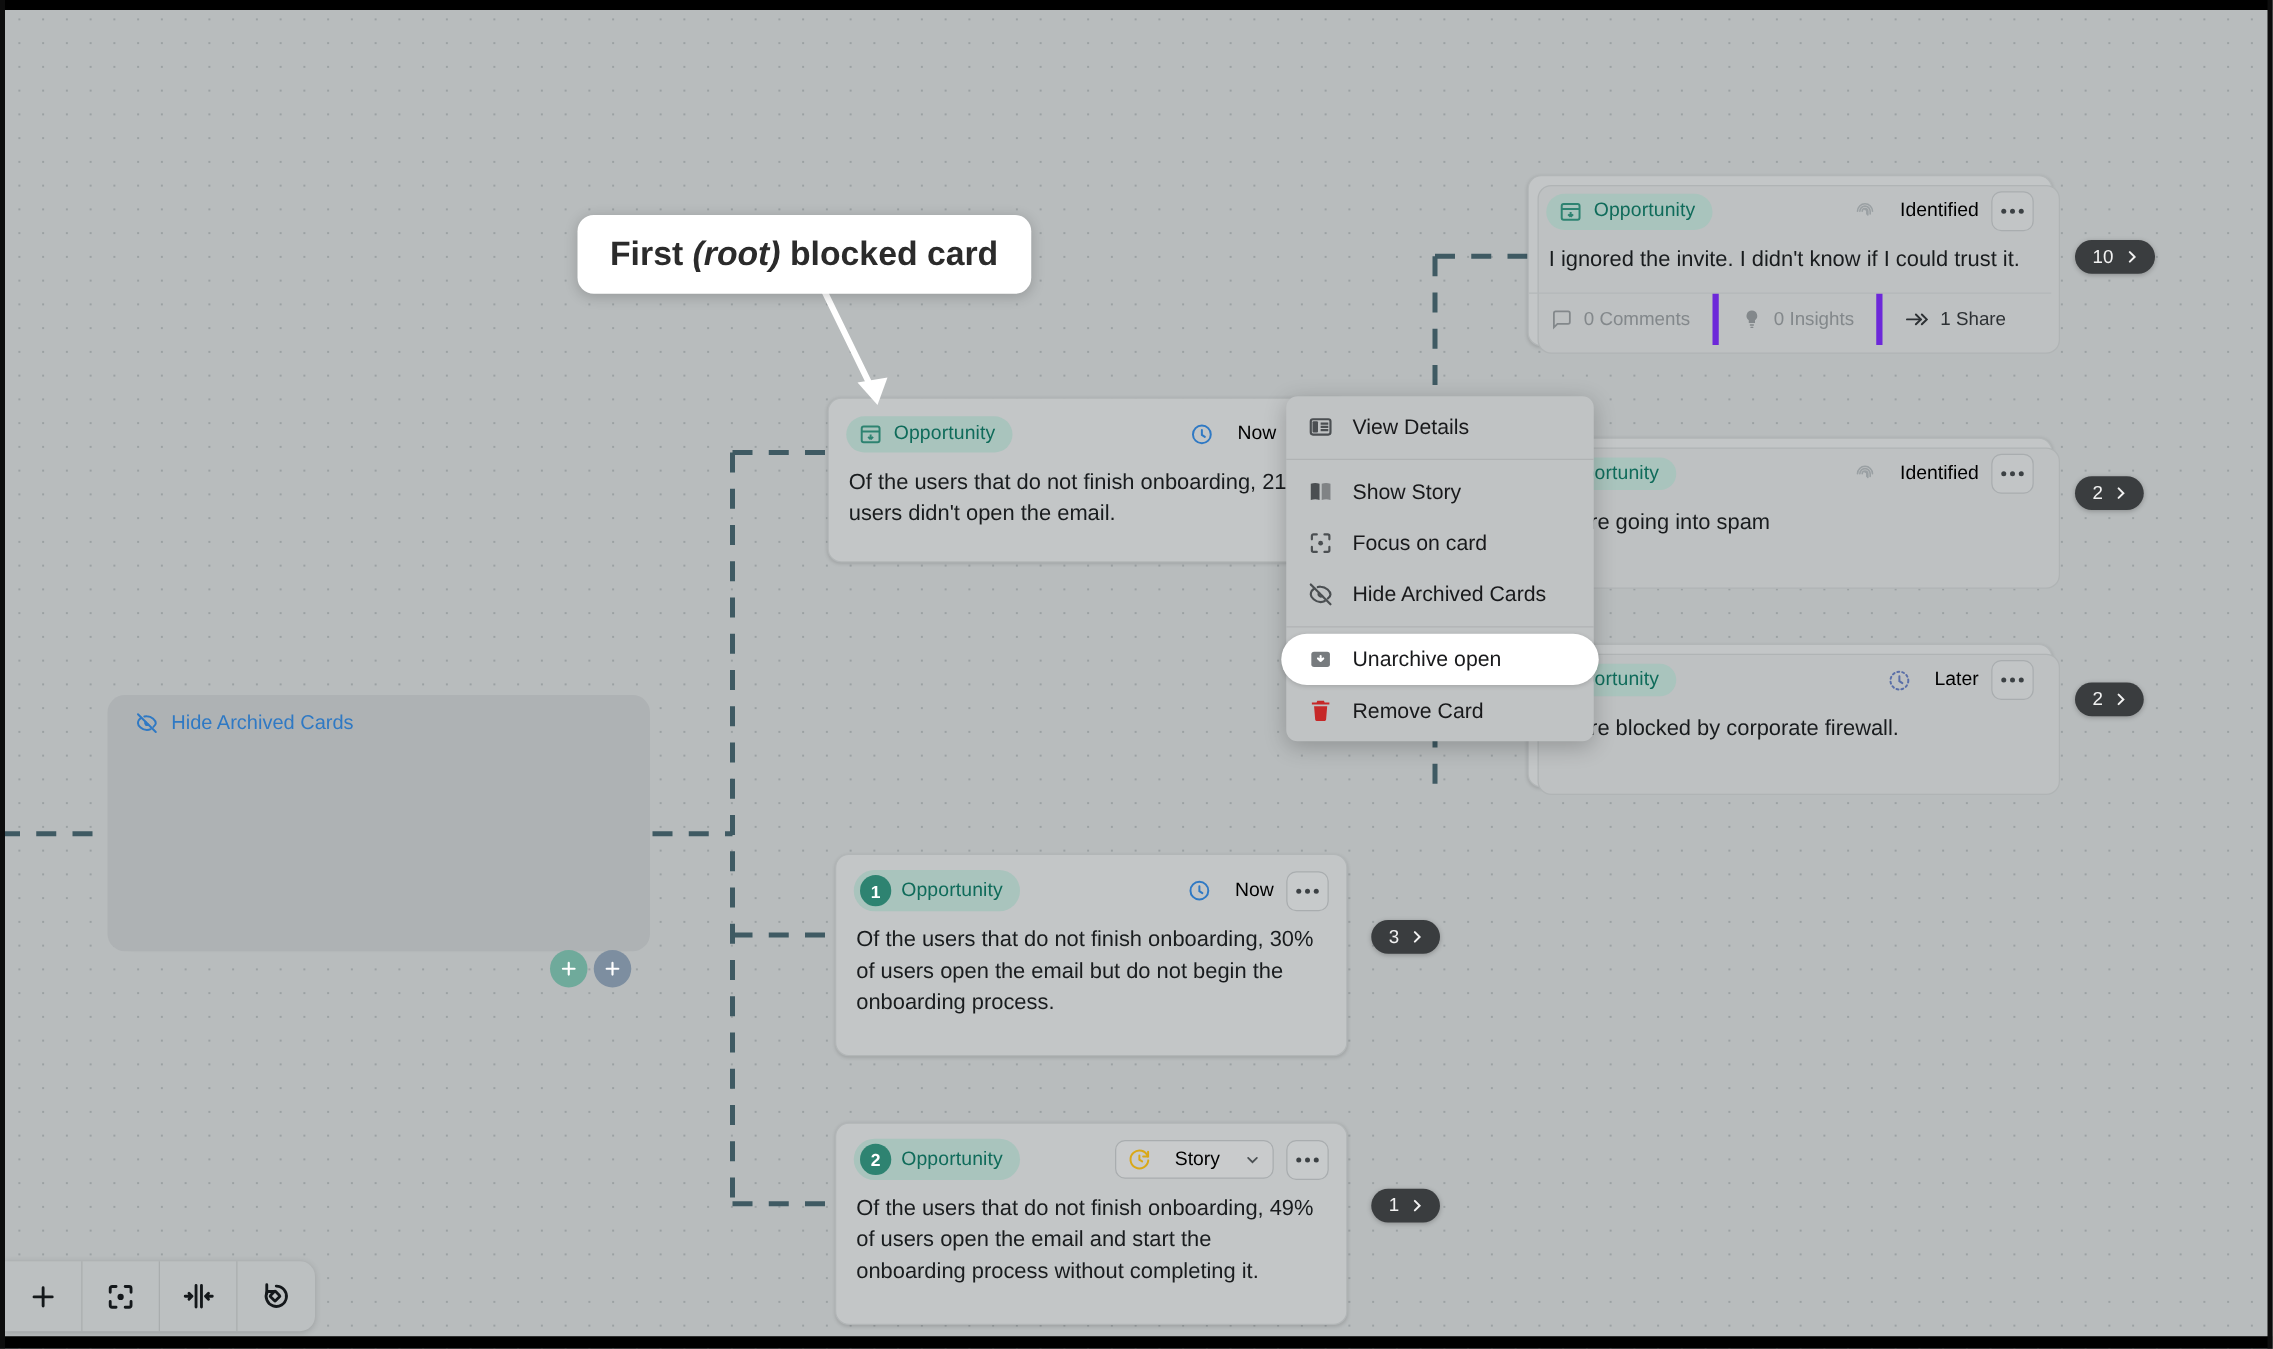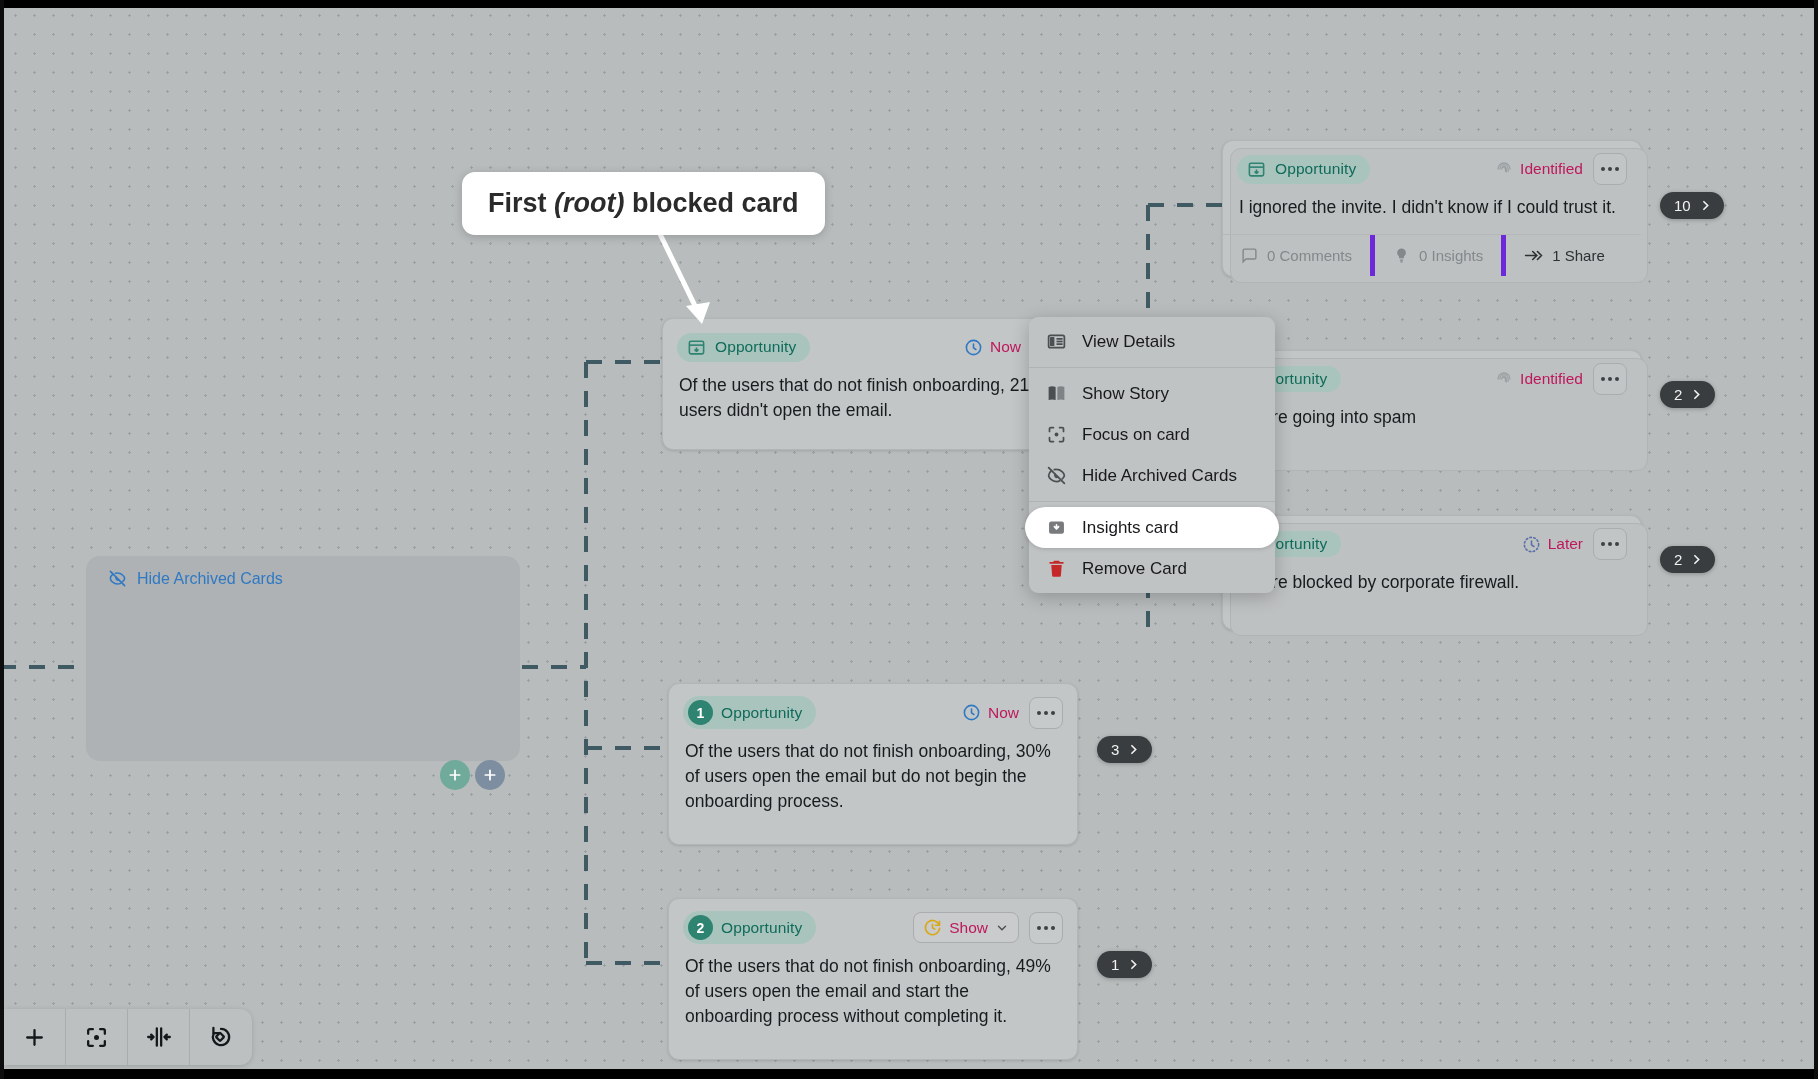--- a/index.html
+++ b/index.html
@@ -57,22 +57,22 @@
     background:#2e8371; color:#fff;
     display:flex; align-items:center; justify-content:center;
     font-size:14px; font-weight:600;
   }
   .opp-archive-ico {
     width:21px; height:21px; display:flex; align-items:center; justify-content:center;
     color:#2e8371;
   }
   .head-right { display:flex; align-items:center; gap:10px; }
   .status {
-    display:inline-flex; align-items:center; gap:7px;
-    font-size:15.5px; color:#be185d;
+    display:inline-flex; align-items:center; gap:19px;
+    font-size:15.5px; color:#000000;
   }
   .status.pill {
     border:1px solid #a9adaf; border-radius:8px;
     padding:5px 9px; background:rgba(255,255,255,0.10);
   }
   .dots-btn {
     width:34px; height:32px;
     border:1px solid #a9adaf; border-radius:8px;
     display:flex; align-items:center; justify-content:center;
     gap:3px; background:rgba(255,255,255,0.07);
@@ -433,21 +433,21 @@
       </span>
       <span class="head-right">
         <span class="status pill">
           <span class="gl">
             <svg width="19" height="19" viewBox="0 0 24 24" fill="none" stroke="#d9a817" stroke-width="2" stroke-linecap="round">
                 <path d="M20.5 9A9 9 0 1 0 21 13"></path>
                 <path d="M20.8 4.2v5h-5"></path>
                 <path d="M12 8v4.3l2.8 1.8"></path>
               </svg>
           </span>
-          <span>Show</span>
+          <span>Story</span>
           <span class="gl">
               <svg width="14" height="14" viewBox="0 0 24 24" fill="none" stroke="#4a4f52" stroke-width="2.4" stroke-linecap="round">
                 <path d="M6 9l6 6 6-6"></path>
               </svg>
             </span>
         </span>
         <span class="dots-btn">
             <i></i>
             <i></i>
             <i></i>
@@ -597,21 +597,21 @@
       <span>Hide Archived Cards</span>
     </div>
     <div class="ctx-sep"></div>
     <div class="ctx-item selected">
       <span class="ctx-ico">
         <svg width="21" height="21" viewBox="0 0 24 24">
             <rect x="3.5" y="5" width="17" height="14" rx="2.5" fill="#777b7e"></rect>
             <path d="M12 9v4.5m0 0l-2.4-2.4M12 13.5l2.4-2.4" stroke="#fff" stroke-width="1.9" fill="none" stroke-linecap="round"></path>
           </svg>
       </span>
-      <span>Insights card</span>
+      <span>Unarchive open</span>
     </div>
     <div class="ctx-item">
       <span class="ctx-ico">
         <svg width="21" height="21" viewBox="0 0 24 24" fill="#c62828">
             <path d="M9 3h6l.7 1.5H20V6.5H4V4.5h4.3z"></path>
             <path d="M6 8h12l-1 12.2a1.3 1.3 0 0 1-1.3 1.2H8.3A1.3 1.3 0 0 1 7 20.2z"></path>
           </svg>
       </span>
       <span>Remove Card</span>
     </div>

